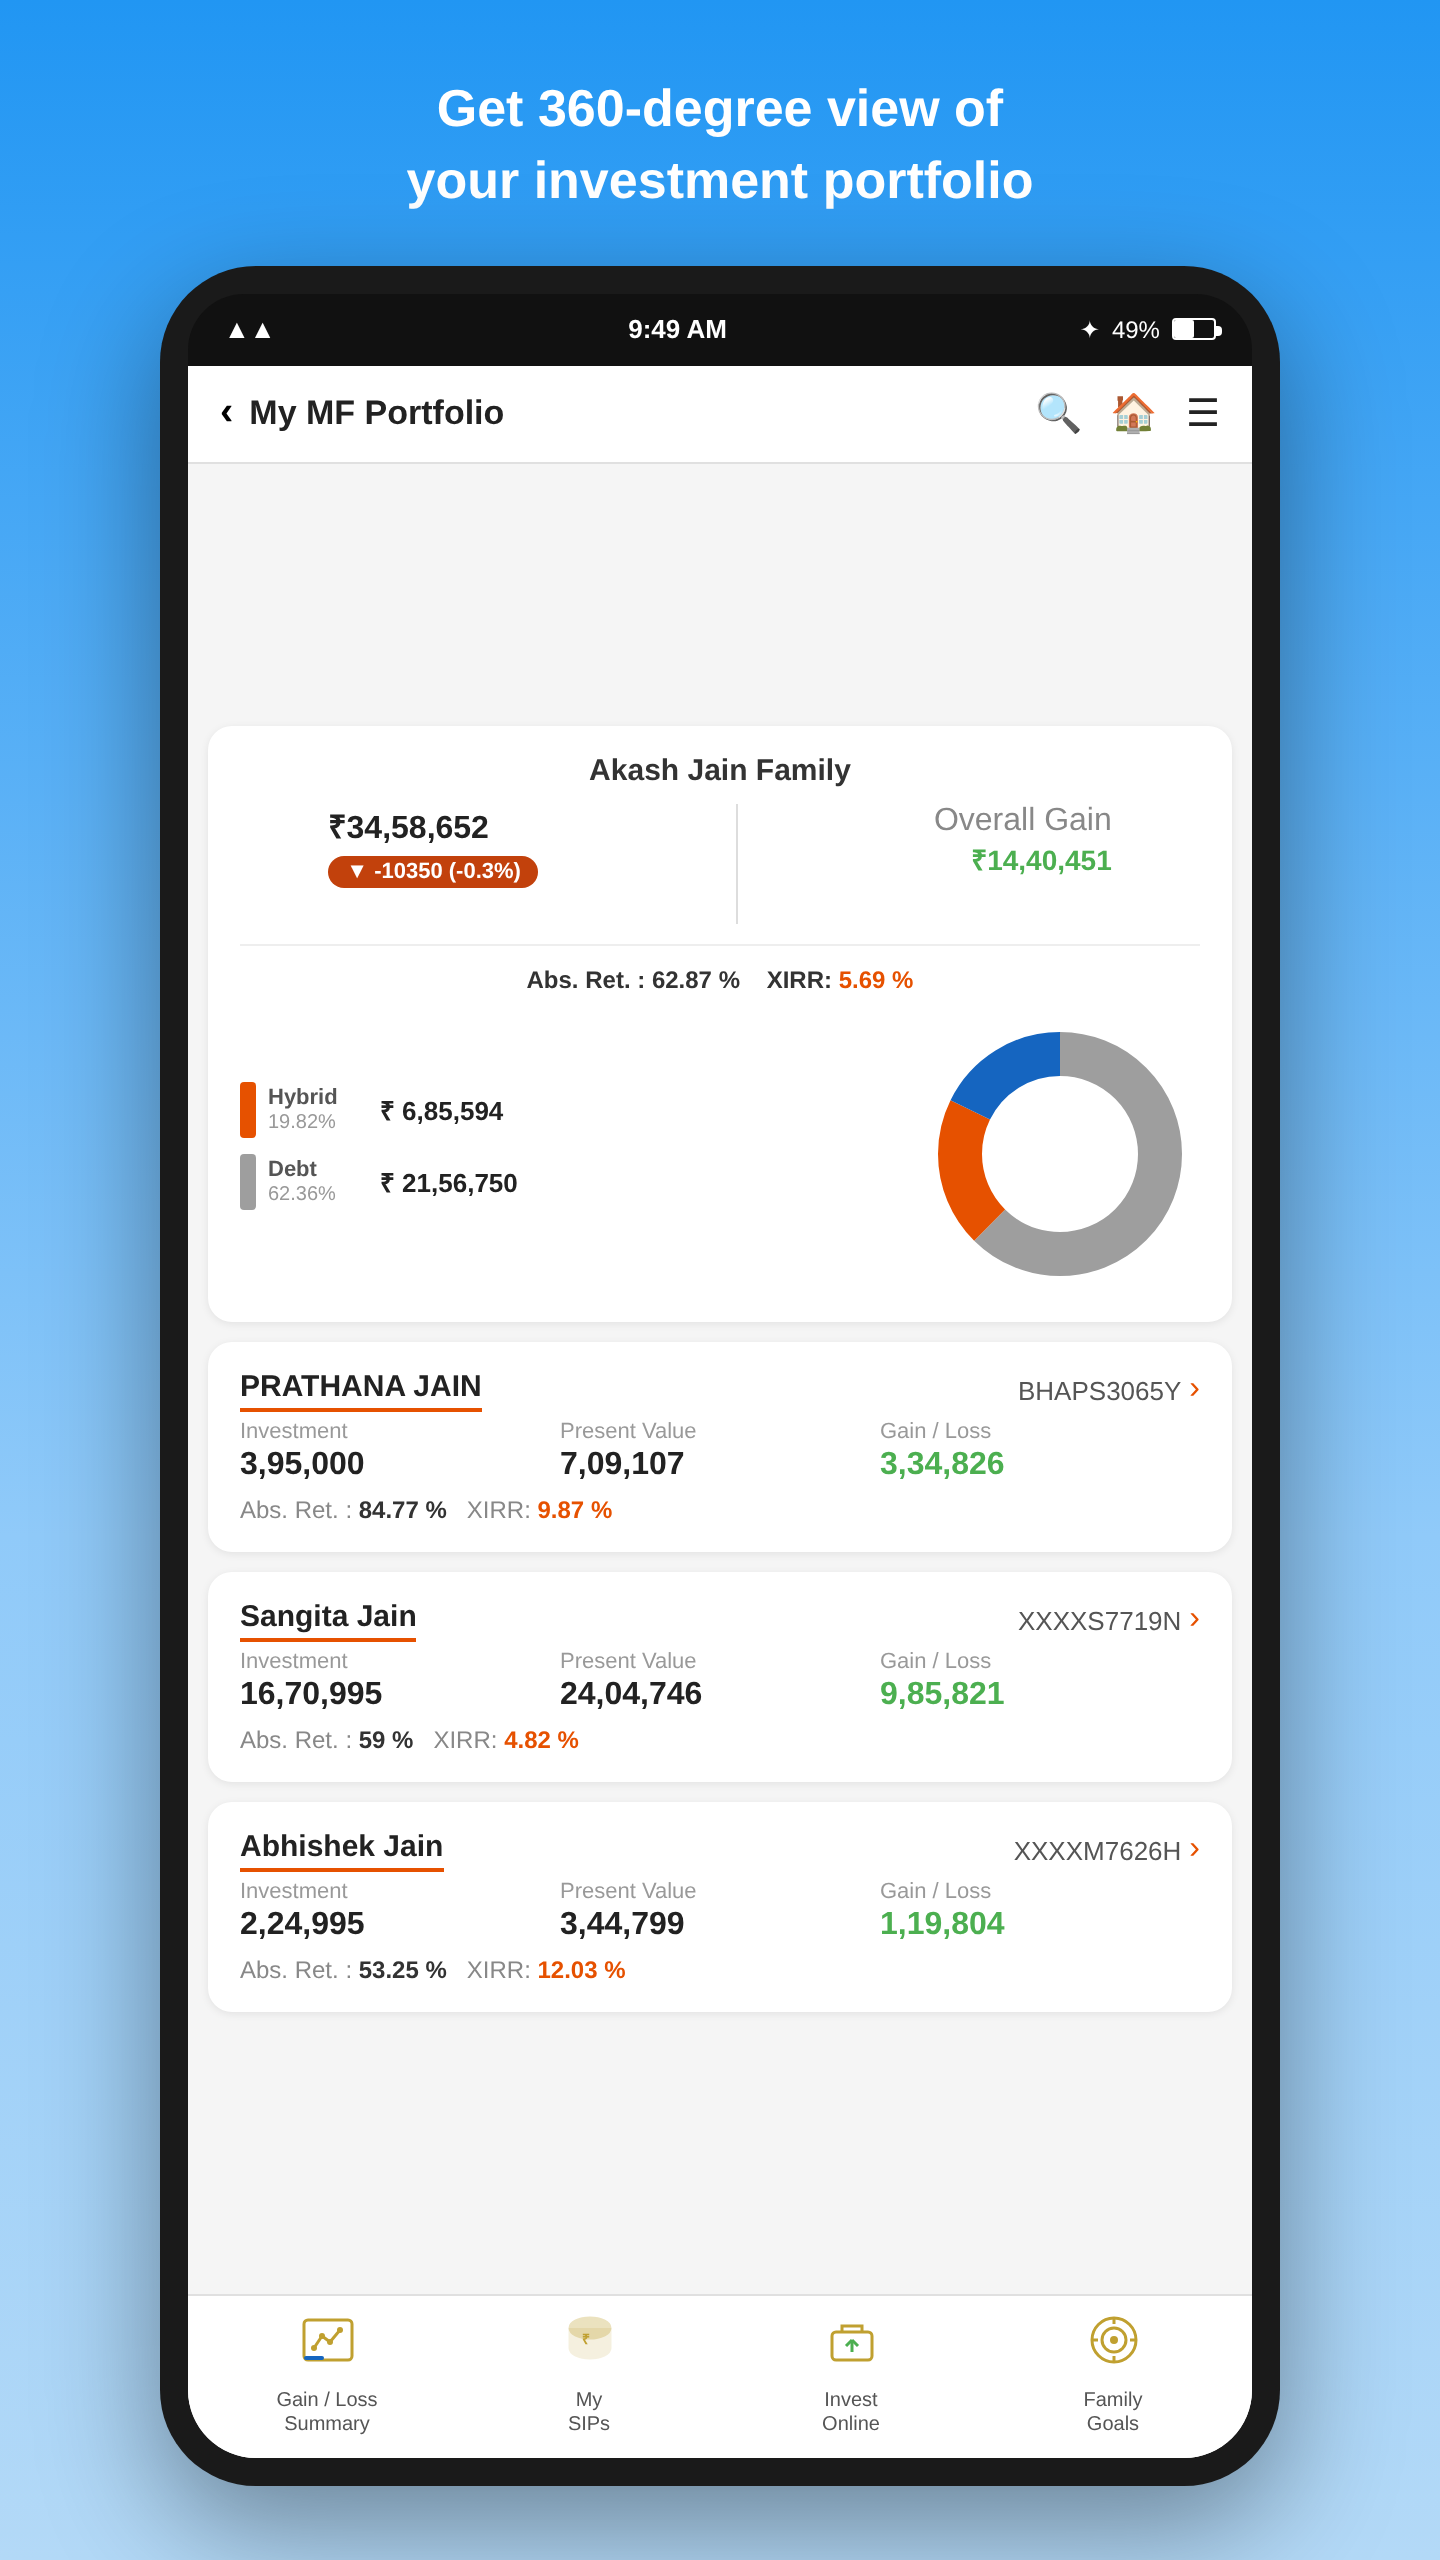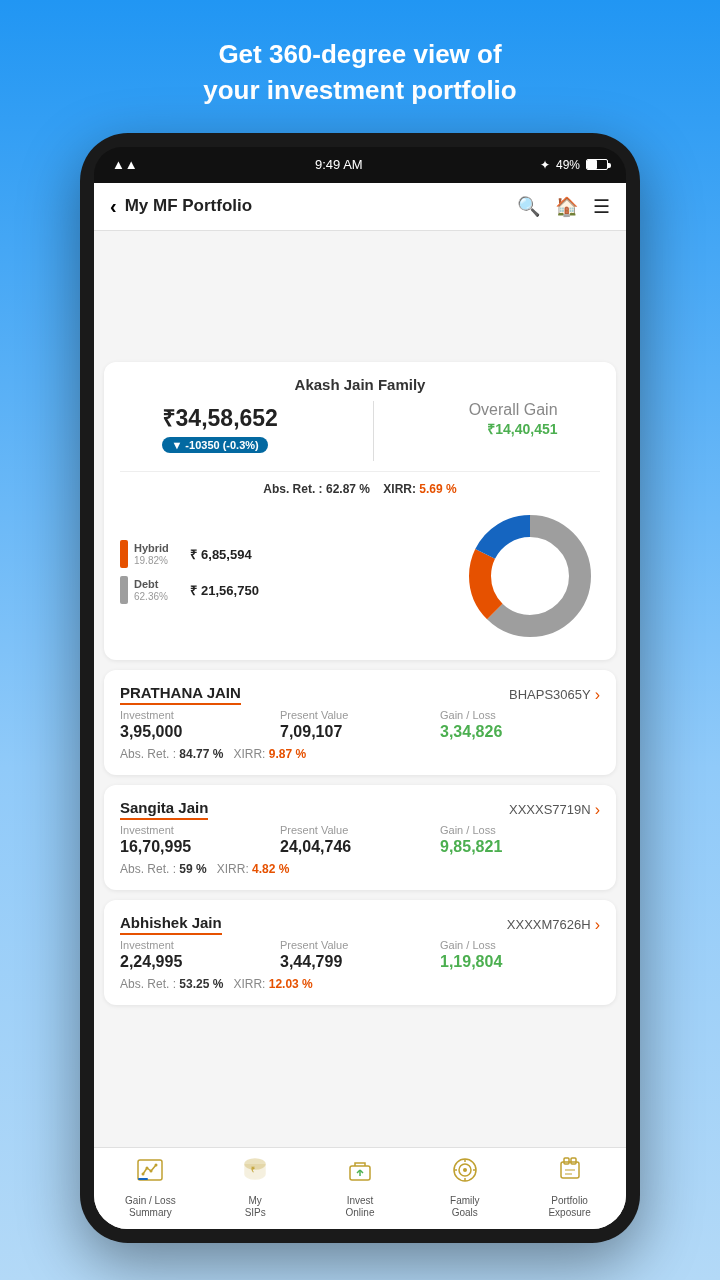--- a/index.html
+++ b/index.html
@@ -34,21 +34,21 @@
       background: #111;
       height: 36px;
       border-radius: 28px 28px 0 0;
       display: flex;
       align-items: center;
       justify-content: space-between;
       padding: 0 18px;
       margin-bottom: 0;
     }
     .phone-notch-bar .wifi-icon { color: white; font-size: 13px; }
-    .phone-notch-bar .time { color: white; font-size: 13px; font-weight: 400; }
+    .phone-notch-bar .time { color: white; font-size: 13px; font-weight: 700; }
     .phone-notch-bar .status-right { color: white; font-size: 12px; display: flex; gap: 6px; align-items: center; }
     .battery-bar { width: 22px; height: 11px; border: 1.5px solid white; border-radius: 2px; position: relative; }
     .battery-bar::after { content: ''; position: absolute; right: -4px; top: 3px; width: 3px; height: 5px; background: white; border-radius: 0 2px 2px 0; }
     .battery-fill { width: 49%; height: 100%; background: white; border-radius: 1px; }
     .phone-screen {
       background: #f5f5f5;
       height: calc(100% - 36px);
       border-radius: 0 0 34px 34px;
       overflow: hidden;
       display: flex;
@@ -101,26 +101,26 @@
     }
     .portfolio-top {
       display: flex;
       justify-content: space-around;
       align-items: flex-start;
       border-bottom: 1px solid #eee;
       padding-bottom: 10px;
       margin-bottom: 10px;
     }
     .portfolio-left .amount {
-      font-size: 23px;
+      font-size: 16px;
       font-weight: 700;
       color: #222;
     }
     .change-badge {
-      background: #0369a1;
+      background: #c2410c;
       color: white;
       border-radius: 12px;
       padding: 2px 9px;
       font-size: 11px;
       font-weight: 600;
       display: inline-block;
       margin-top: 4px;
     }
     .portfolio-right {
       text-align: right;
@@ -460,27 +460,15 @@
             <circle cx="14" cy="14" r="6" fill="none" stroke="#c0a030" stroke-width="1.5"></circle>
             <circle cx="14" cy="14" r="2" fill="#c0a030"></circle>
             <line x1="14" y1="3" x2="14" y2="6" stroke="#c0a030" stroke-width="1.5"></line>
             <line x1="14" y1="22" x2="14" y2="25" stroke="#c0a030" stroke-width="1.5"></line>
             <line x1="3" y1="14" x2="6" y2="14" stroke="#c0a030" stroke-width="1.5"></line>
             <line x1="22" y1="14" x2="25" y2="14" stroke="#c0a030" stroke-width="1.5"></line>
           </svg>
         </span>
         <span class="nav-label">Family<br>Goals</span>
       </div>
-      <div class="nav-item">
-        <span class="nav-icon">
-          <svg width="28" height="28" viewBox="0 0 28 28">
-            <rect x="5" y="6" width="18" height="16" rx="2" fill="none" stroke="#c0a030" stroke-width="1.5"></rect>
-            <rect x="8" y="2" width="5" height="6" rx="1" fill="none" stroke="#c0a030" stroke-width="1.5"></rect>
-            <rect x="15" y="2" width="5" height="6" rx="1" fill="none" stroke="#c0a030" stroke-width="1.5"></rect>
-            <line x1="9" y1="14" x2="19" y2="14" stroke="#c0a030" stroke-width="1.2"></line>
-            <line x1="9" y1="18" x2="16" y2="18" stroke="#c0a030" stroke-width="1.2"></line>
-          </svg>
-        </span>
-        <span class="nav-label">Portfolio<br>Exposure</span>
-      </div>
     </div>
   </div>
 </div>
 
 </body></html>

